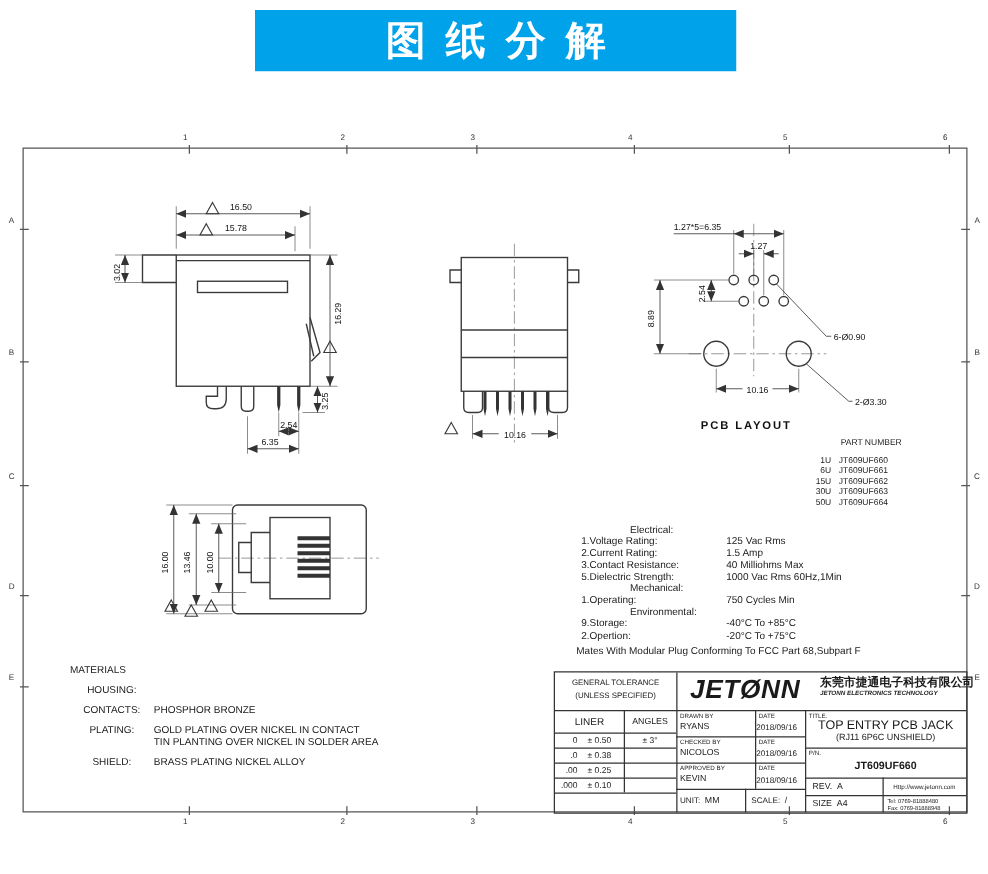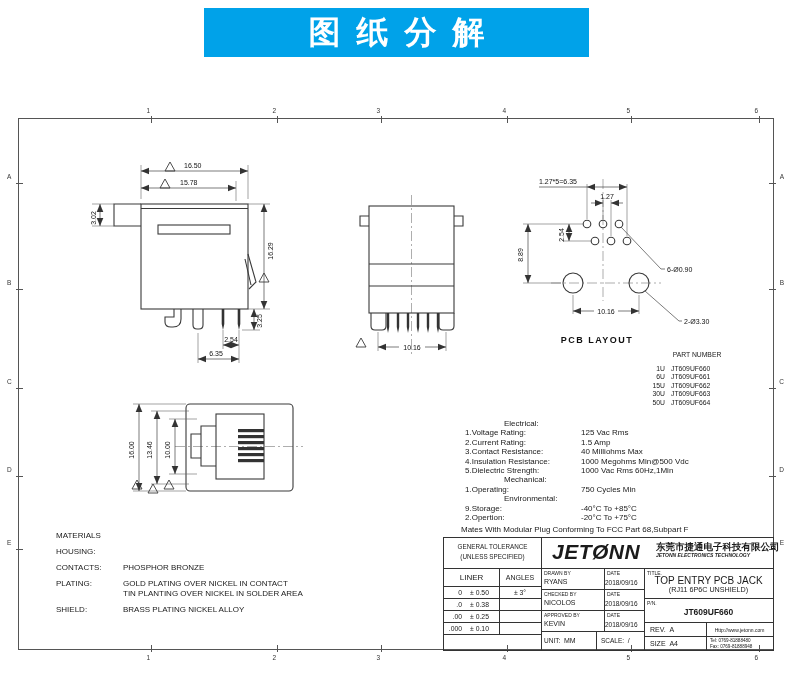--- a/index.html
+++ b/index.html
@@ -30,21 +30,21 @@
   .pnval{margin-left:6px;}
   
   .specs{position:absolute;left:437px;top:300px;width:325px;font-size:8px;line-height:9.4px;}
   .shead{margin-left:3px;padding-left:45px;}
   .srow{margin-left:9px;display:flex;align-items:center;}
   .slabel{display:inline-block;width:116px;}
   .sfoot{margin-left:5px;margin-top:3px;}
   
   .notes{position:absolute;left:37px;top:400px;width:330px;font-size:8px;line-height:10px;}
   .nrow{display:flex;margin-top:6px;}
-  .nlabel{display:inline-block;width:67px;flex:none;}
+  .nlabel{display:inline-block;width:67px;flex:none;text-align:center;}
   .nmat{margin-top:12px;}
   
   .tb{position:absolute;left:424px;top:418px;width:329px;height:112px;border:1.2px solid #333;box-sizing:content-box;}
   .tb .vl,.tb .hl{position:absolute;background:#333;}
   .tbtxt{position:absolute;white-space:nowrap;}
   .c{text-align:center;}
   .lbl5{font-size:5px;color:#222;}
   .val7{font-size:7px;}
   .logo{font-style:italic;font-weight:900;font-size:21px;letter-spacing:0.5px;}
   .cjk{font-size:9.5px;font-weight:bold;line-height:11px;}
@@ -313,24 +313,20 @@
         </div>
       <div class="srow">
           <span class="slabel">2.Current Rating:</span>
           <span>1.5 Amp</span>
         </div>
       <div class="srow">
           <span class="slabel">3.Contact Resistance:</span>
           <span>40 Milliohms Max</span>
         </div>
       <div class="srow">
-          <span class="slabel">4.Insulation Resistance:</span>
-          <span>1000 Megohms Min@500 Vdc</span>
-        </div>
-      <div class="srow">
           <span class="slabel">5.Dielectric Strength:</span>
           <span>1000 Vac Rms 60Hz,1Min</span>
         </div>
       <div class="shead">Mechanical:</div>
       <div class="srow">
           <span class="slabel">1.Operating:</span>
           <span>750 Cycles Min</span>
         </div>
       <div class="shead">Environmental:</div>
       <div class="srow">

